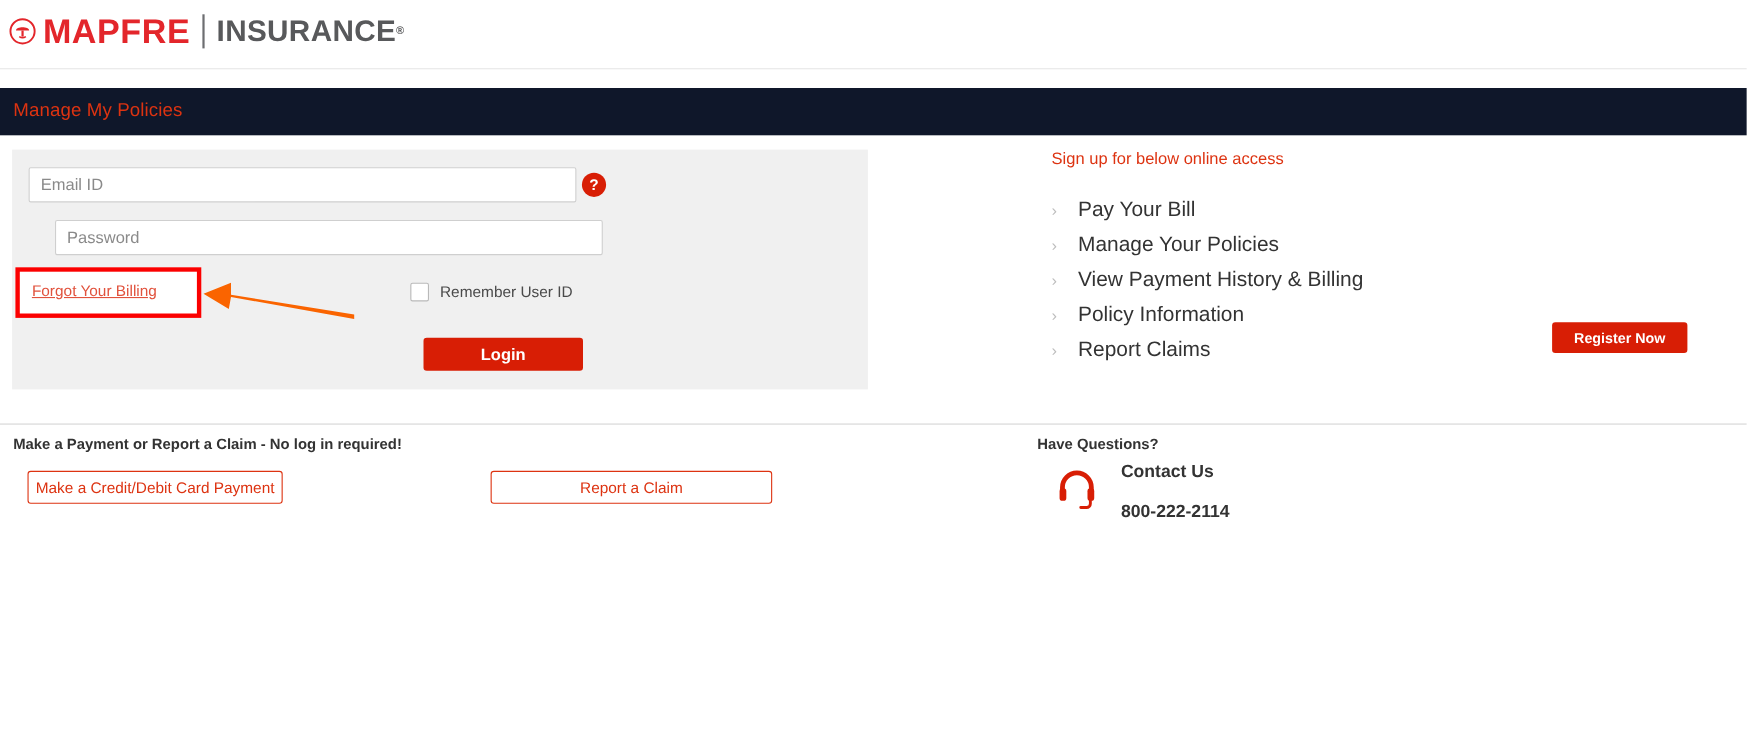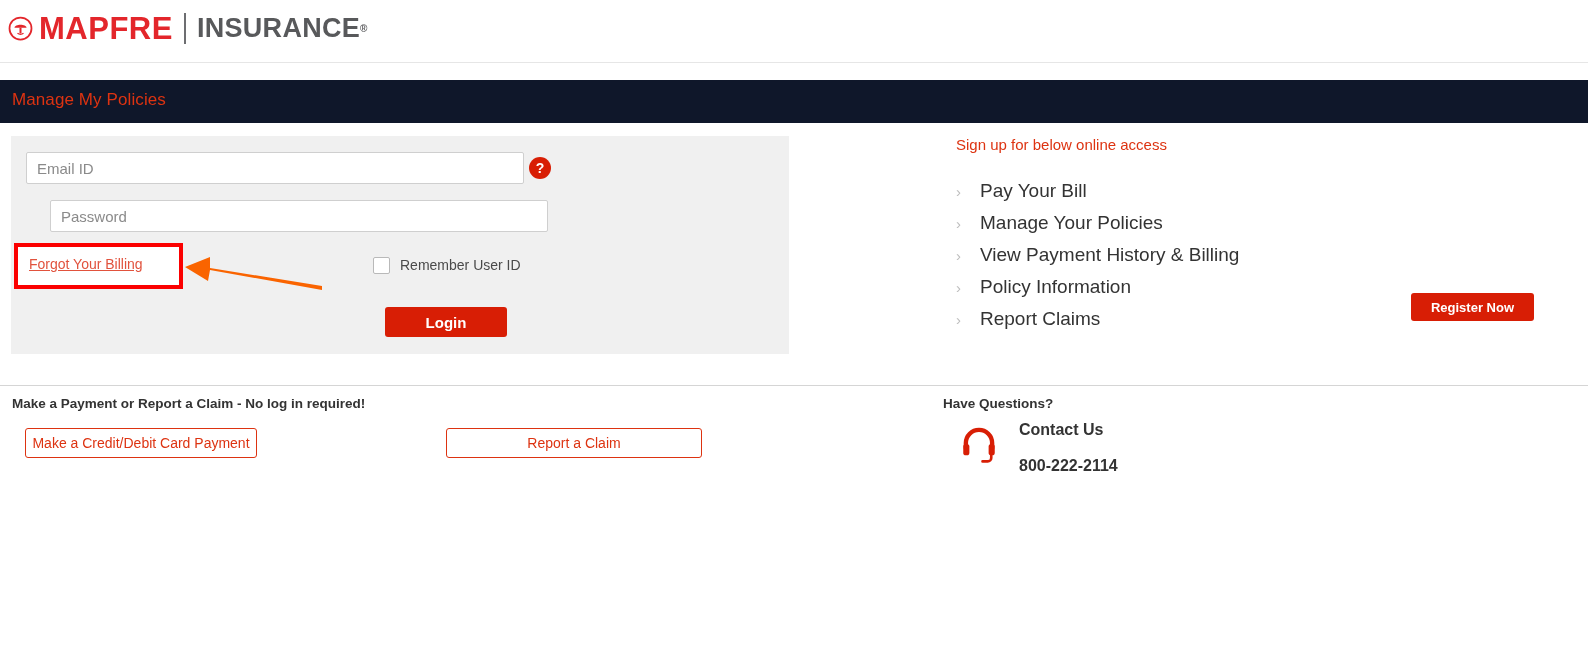--- a/index.html
+++ b/index.html
@@ -164,21 +164,21 @@
     cursor: pointer;
   }
   .remember-label {
     margin-left: 10px;
     font-size: 14px;
     color: #4a4a4a;
   }
   .login-btn {
     position: absolute;
     left: 374px; top: 171px;
-    width: 122px; height: 30px;
+    width: 145px; height: 30px;
     background: #d81e05;
     color: #ffffff;
     font-size: 15px;
     font-weight: bold;
     border: none;
     border-radius: 3px;
     cursor: pointer;
     font-family: "Liberation Sans", sans-serif;
   }
 

